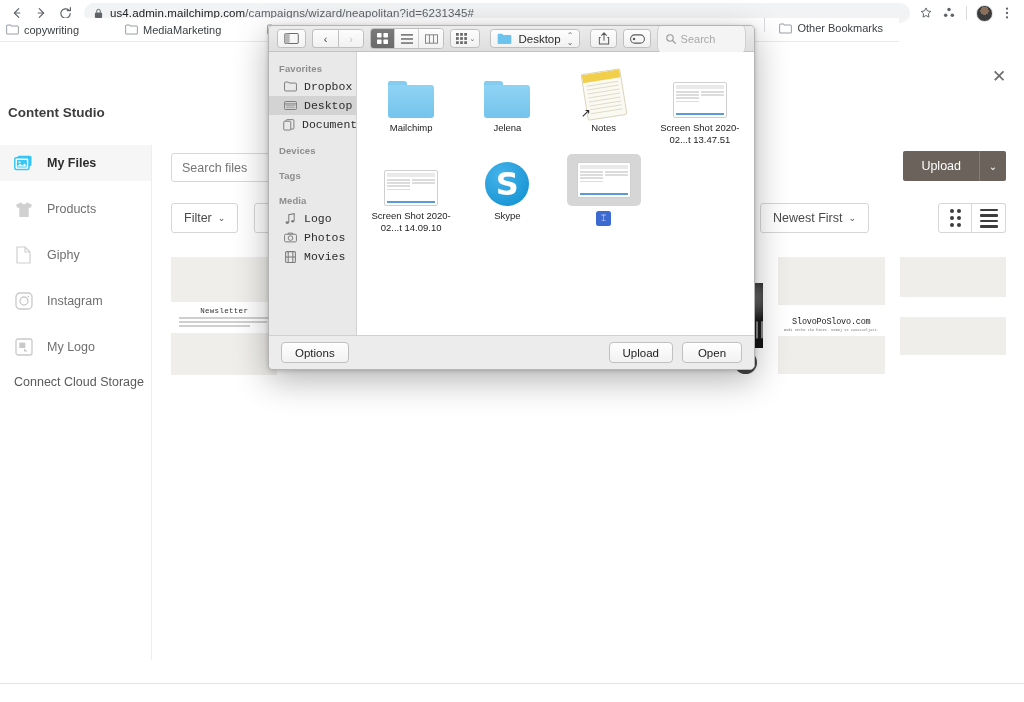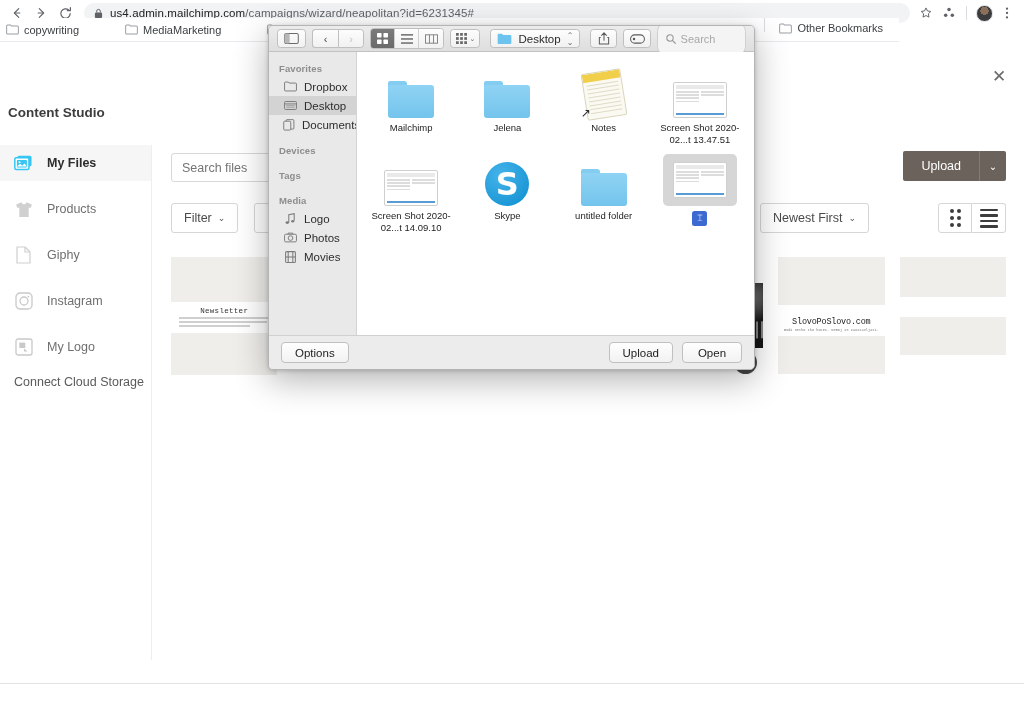--- a/index.html
+++ b/index.html
@@ -219,21 +219,21 @@
   .mac-sidebar {
     width: 88px; background: #e9e9ea; border-right: 1px solid #d3d3d3;
     padding-top: 7px; overflow: hidden;
   }
   .mac-sec-hdr {
     font-size: 9.5px; color: #8d8d8d; font-weight: bold;
     padding: 4px 0 3px 10px; letter-spacing: 0.1px;
   }
   .mac-side-item {
     display: flex; align-items: center; gap: 7px; height: 19px; padding-left: 14px;
-    font-size: 11.5px; color: #2d2d2d;
+    font-size: 11.5px; color: #2d2d2d; font-family: Liberation Mono, monospace;
   }
   .mac-side-item.sel { background: #d3d3d4; }
   .mac-side-ic { width: 14px; display: flex; align-items: center; justify-content: center; }
 
   .mac-files { flex: 1; background: #ffffff; position: relative; }
   .file-grid {
     display: grid; grid-template-columns: repeat(4, 1fr);
     padding: 10px 6px 0; row-gap: 4px;
   }
   .file-cell { display: flex; flex-direction: column; align-items: center; padding-top: 4px; }
@@ -786,29 +786,20 @@
           <div class="file-name">Screen Shot 2020-02...t 14.09.10</div>
         </div>
 
         <div class="file-cell">
           <div class="file-thumb">
             <div class="skype-ic">S</div>
           </div>
           <div class="file-name">Skype</div>
         </div>
 
-        <div class="file-cell">
-          <div class="file-thumb">
-            <div class="folder-ic">
-                <div class="tab"></div>
-                <div class="body"></div>
-              </div>
-          </div>
-          <div class="file-name">untitled folder</div>
-        </div>
 
         <div class="file-cell drag-cell">
           <div class="file-thumb">
             <div class="drag-halo">
               <div class="shot-ic">
                 <div class="bar"></div>
                 <div class="cols">
                   <div class="c">
                       <span></span>
                       <span></span>

